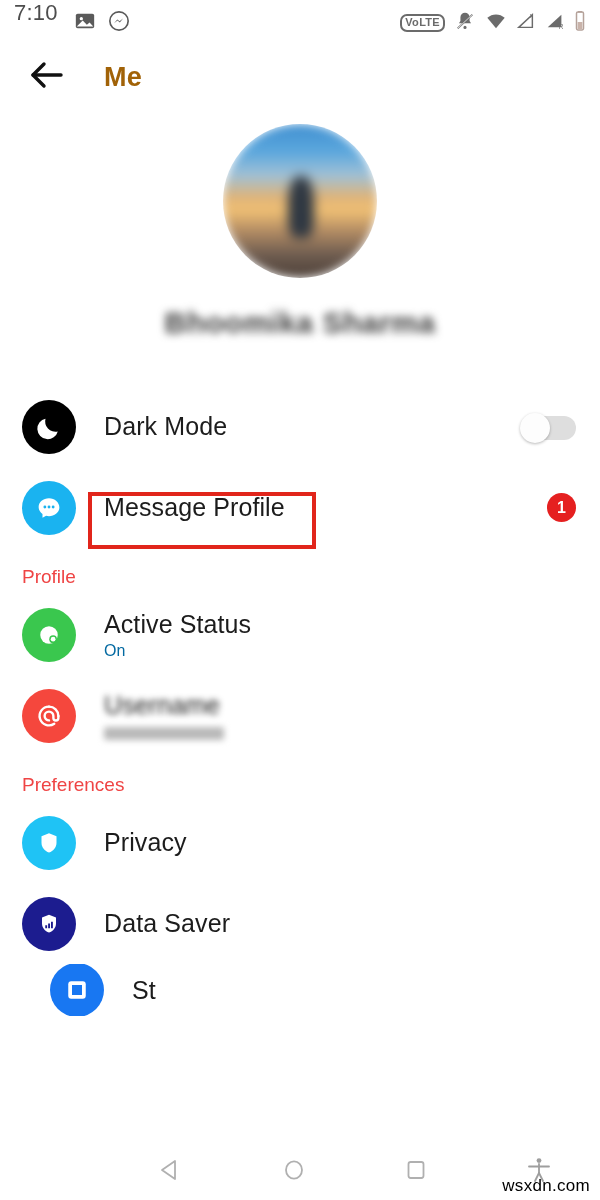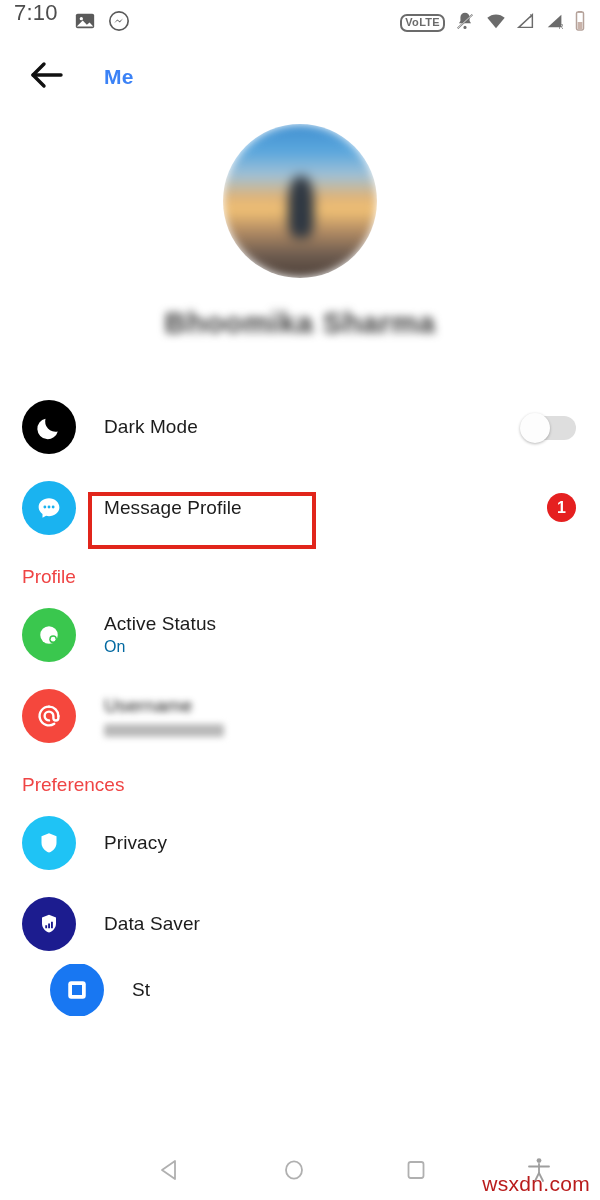--- a/index.html
+++ b/index.html
@@ -45,21 +45,21 @@
     width: 600px; height: 62px;
     display: flex; align-items: center;
     padding-left: 24px;
   }
   .back-btn {
     width: 46px; height: 46px;
     display: flex; align-items: center; justify-content: center;
     cursor: pointer;
   }
   .page-title {
-    font-size: 21px; font-weight: bold; color: #3b82f6;
+    font-size: 27px; font-weight: bold; color: #a16207;
     margin-left: 34px; letter-spacing: .2px;
   }
 
   
   .profile {
     position: absolute; top: 124px; left: 0;
     width: 600px;
     display: flex; flex-direction: column; align-items: center;
   }
   .avatar {
@@ -107,21 +107,21 @@
     padding-left: 22px; padding-right: 24px;
     position: relative;
     cursor: pointer;
   }
   .row-icon {
     width: 54px; height: 54px; border-radius: 50%;
     flex: 0 0 54px;
     display: flex; align-items: center; justify-content: center;
   }
   .row-texts { margin-left: 28px; display: flex; flex-direction: column; justify-content: center; }
-  .row-label { font-size: 19px; color: #1c1c1c; letter-spacing: .1px; }
+  .row-label { font-size: 25px; color: #1c1c1c; letter-spacing: .1px; }
   .row-sub { font-size: 16px; color: #0369a1; margin-top: 3px; }
   .row-right { margin-left: auto; display: flex; align-items: center; }
 
   .section-head {
     font-size: 19px; color: #ef4444;
     padding: 14px 0 6px 22px;
     height: 46px;
     display: flex; align-items: flex-end;
   }
 
@@ -182,21 +182,21 @@
     display: flex; align-items: center;
     background: #ffffff;
   }
   .nav-btn {
     flex: 1; display: flex; align-items: center; justify-content: center;
     cursor: pointer;
   }
   .nav-spacer { flex: 0 0 110px; }
   .watermark {
     position: absolute; right: 10px; bottom: 4px;
-    font-size: 21px; color: #b91c1c;
+    font-size: 17px; color: #000000;
     letter-spacing: .3px;
   }
   .navbar-fade {
     position: absolute; bottom: 56px; left: 0;
     width: 600px; height: 16px;
     background: linear-gradient(to bottom, rgba(255,255,255,0), #ffffff);
   }
 </style>
 </head>
 <body>

